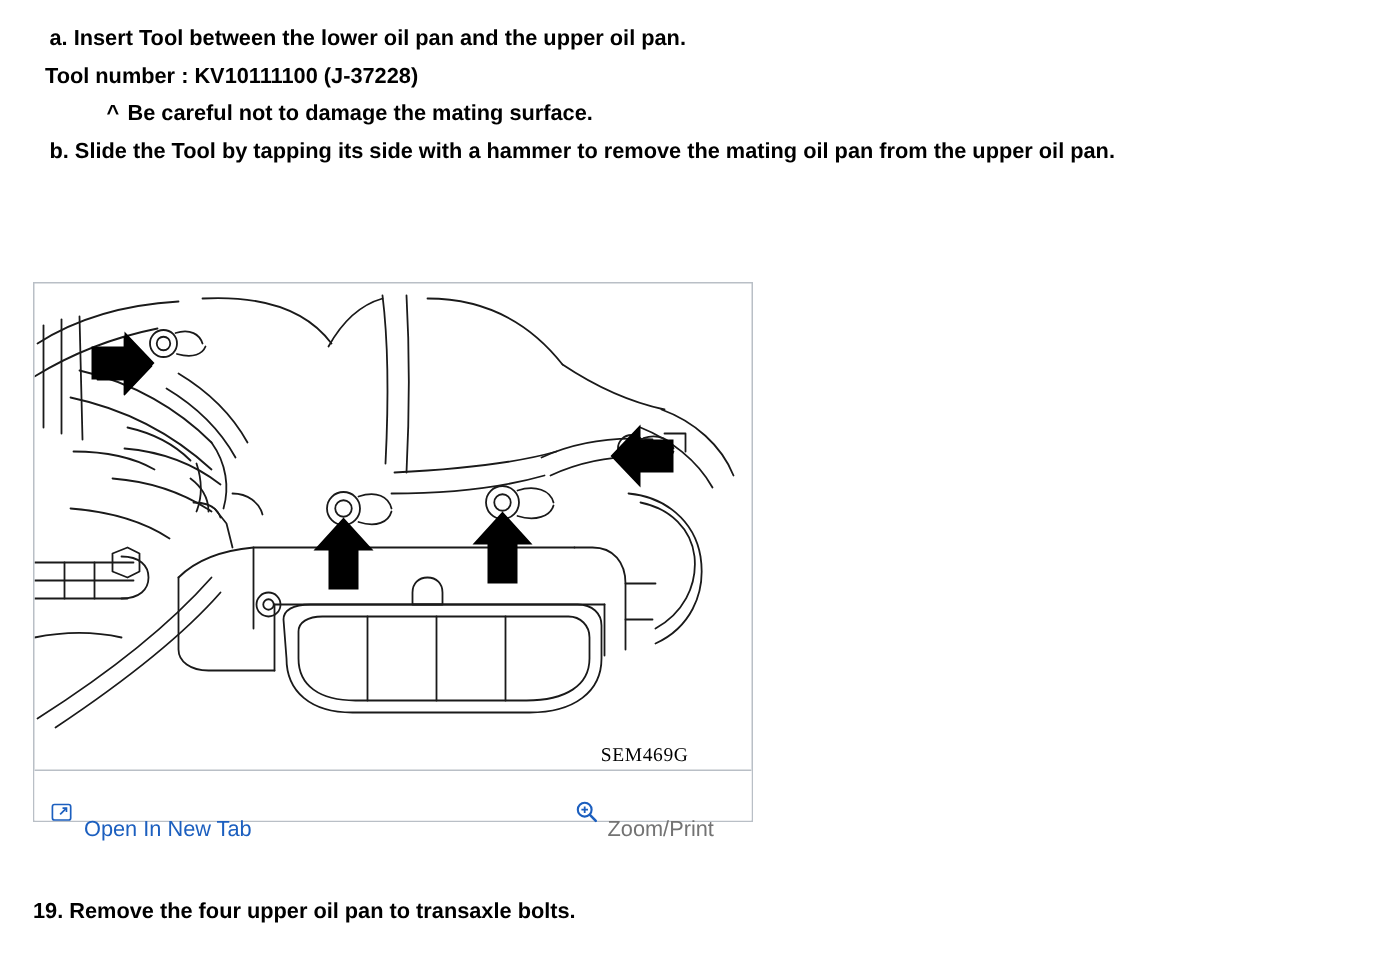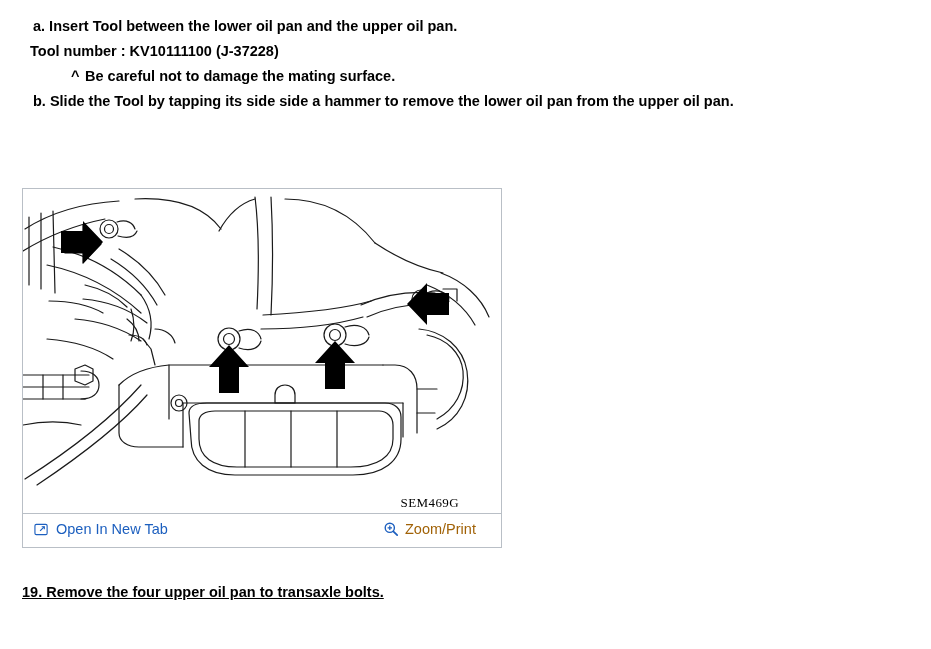--- a/index.html
+++ b/index.html
@@ -92,47 +92,46 @@
     font-size: 14.5px;
     cursor: pointer;
   }
   .bar-right {
     position: absolute;
     left: 360px;
     top: 5px;
     display: flex;
     align-items: center;
     gap: 6px;
-    color: #a16207;
+    color: #737373;
     font-size: 14.5px;
     cursor: pointer;
   }
-  .bar-left span.lbl, .bar-right span.lbl { line-height: 20px; }
+  .bar-left span.lbl, .bar-right span.lbl { line-height: 20px; margin-top: 24px; }
 
   
   .step19 {
     position: absolute;
     left: 22px;
-    top: 584px;
+    top: 600px;
     font-size: 14.5px;
     font-weight: bold;
     white-space: nowrap;
-    text-decoration: underline;
   }
 </style>
 </head>
 <body>
 
 <div class="page">
 
   <div class="instructions">
     <div class="ins-line ins-a">a. Insert Tool between the lower oil pan and the upper oil pan.</div>
     <div class="ins-line ins-tool">Tool number : KV10111100 (J-37228)</div>
     <div class="ins-line ins-caret"><span class="caret-mark">^</span><span>Be careful not to damage the mating surface.</span></div>
-    <div class="ins-line ins-b">b. Slide the Tool by tapping its side side a hammer to remove the lower oil pan from the upper oil pan.</div>
+    <div class="ins-line ins-b">b. Slide the Tool by tapping its side with a hammer to remove the mating oil pan from the upper oil pan.</div>
   </div>
 
   <div class="figure">
 
     <div class="figure-img">
       <svg width="478" height="325" viewBox="0 0 478 325" xmlns="http://www.w3.org/2000/svg">
         <g fill="none" stroke="#1a1a1a" stroke-width="1.2" stroke-linecap="round" stroke-linejoin="round">
 
           <path d="M2 40 C 30 22, 62 14, 96 12"></path>
           <path d="M112 10 C 150 8, 180 16, 198 40"></path>

